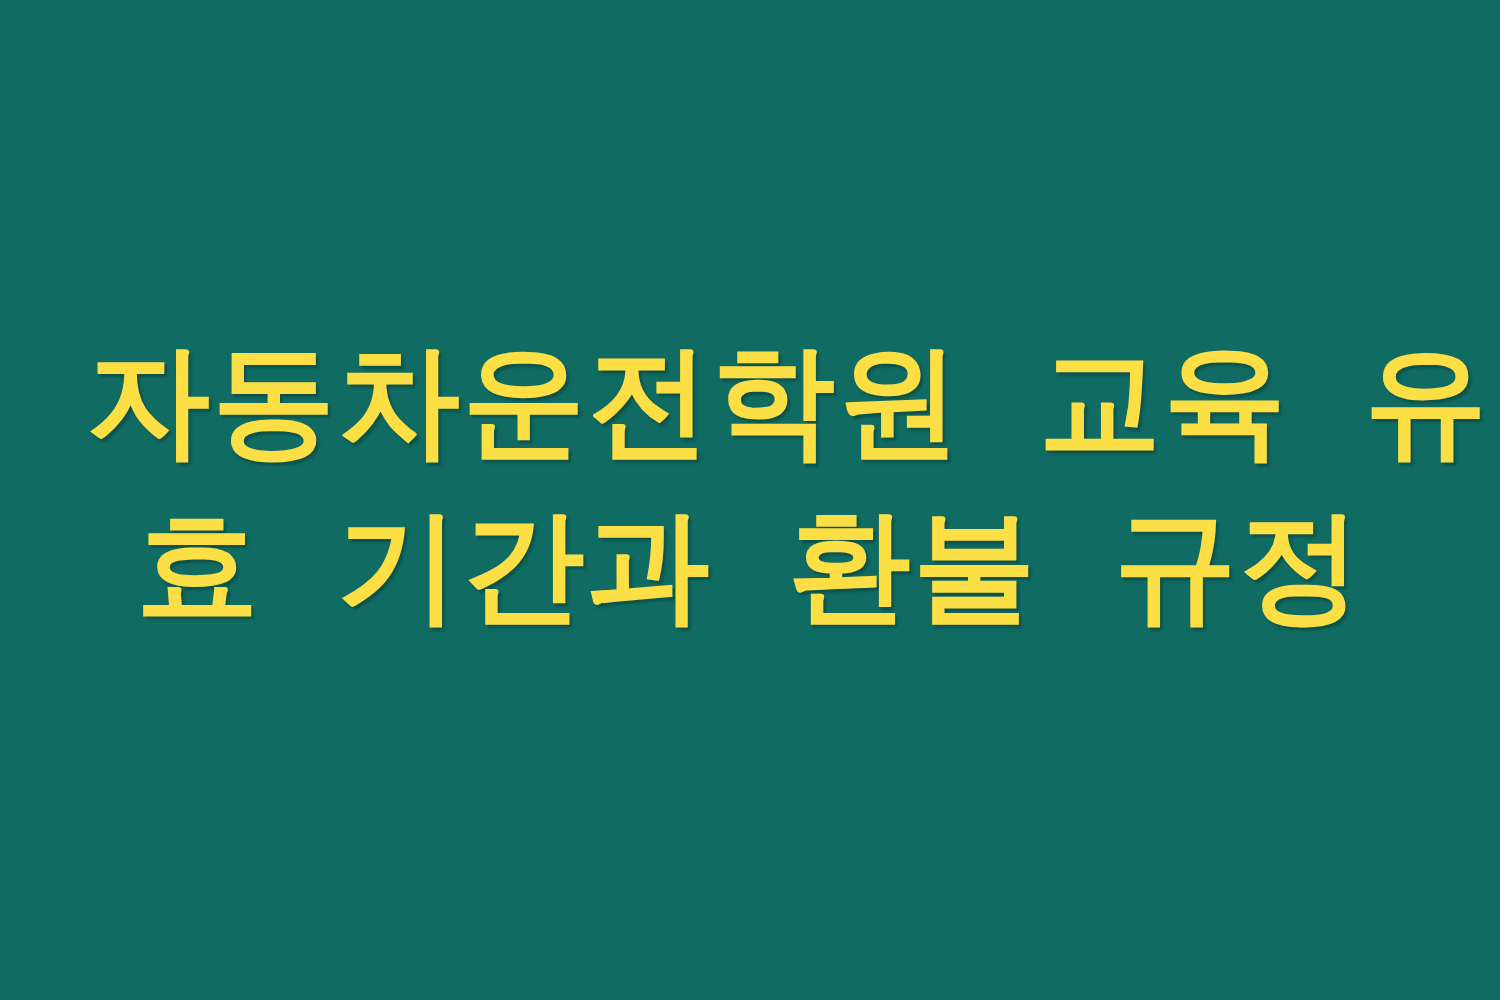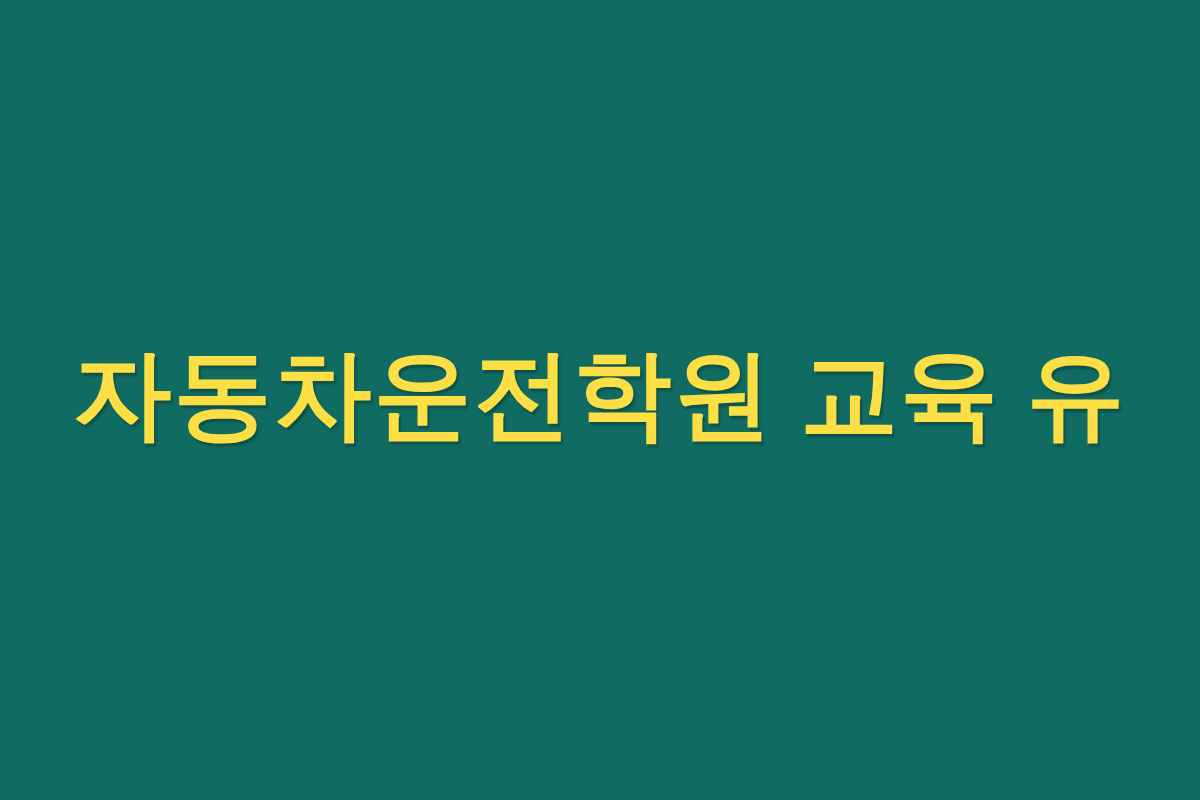--- a/index.html
+++ b/index.html
@@ -27,34 +27,35 @@
 
   .title-block {
     width: 1060px;
     text-align: center;
     margin-top: -10px;
   }
 
   .title-line {
     display: block;
     color: #fcde45;
-    font-family: Liberation Serif, serif;
+    font-family: Liberation Mono, monospace;
     font-weight: 700;
     font-size: 98px;
     line-height: 132px;
     letter-spacing: 2px;
     white-space: nowrap;
     text-shadow: 2px 3px 2px rgba(6, 52, 47, 0.45);
   }
 </style>
 </head>
 <body>
 
 <div class="banner">
 
   <div class="title-block">
 
     <span class="title-line">자동차운전학원 교육 유</span>
 
+    <span class="title-line">효 기간과 환불 규정</span>
 
   </div>
 
 </div>
 
 </body></html>

